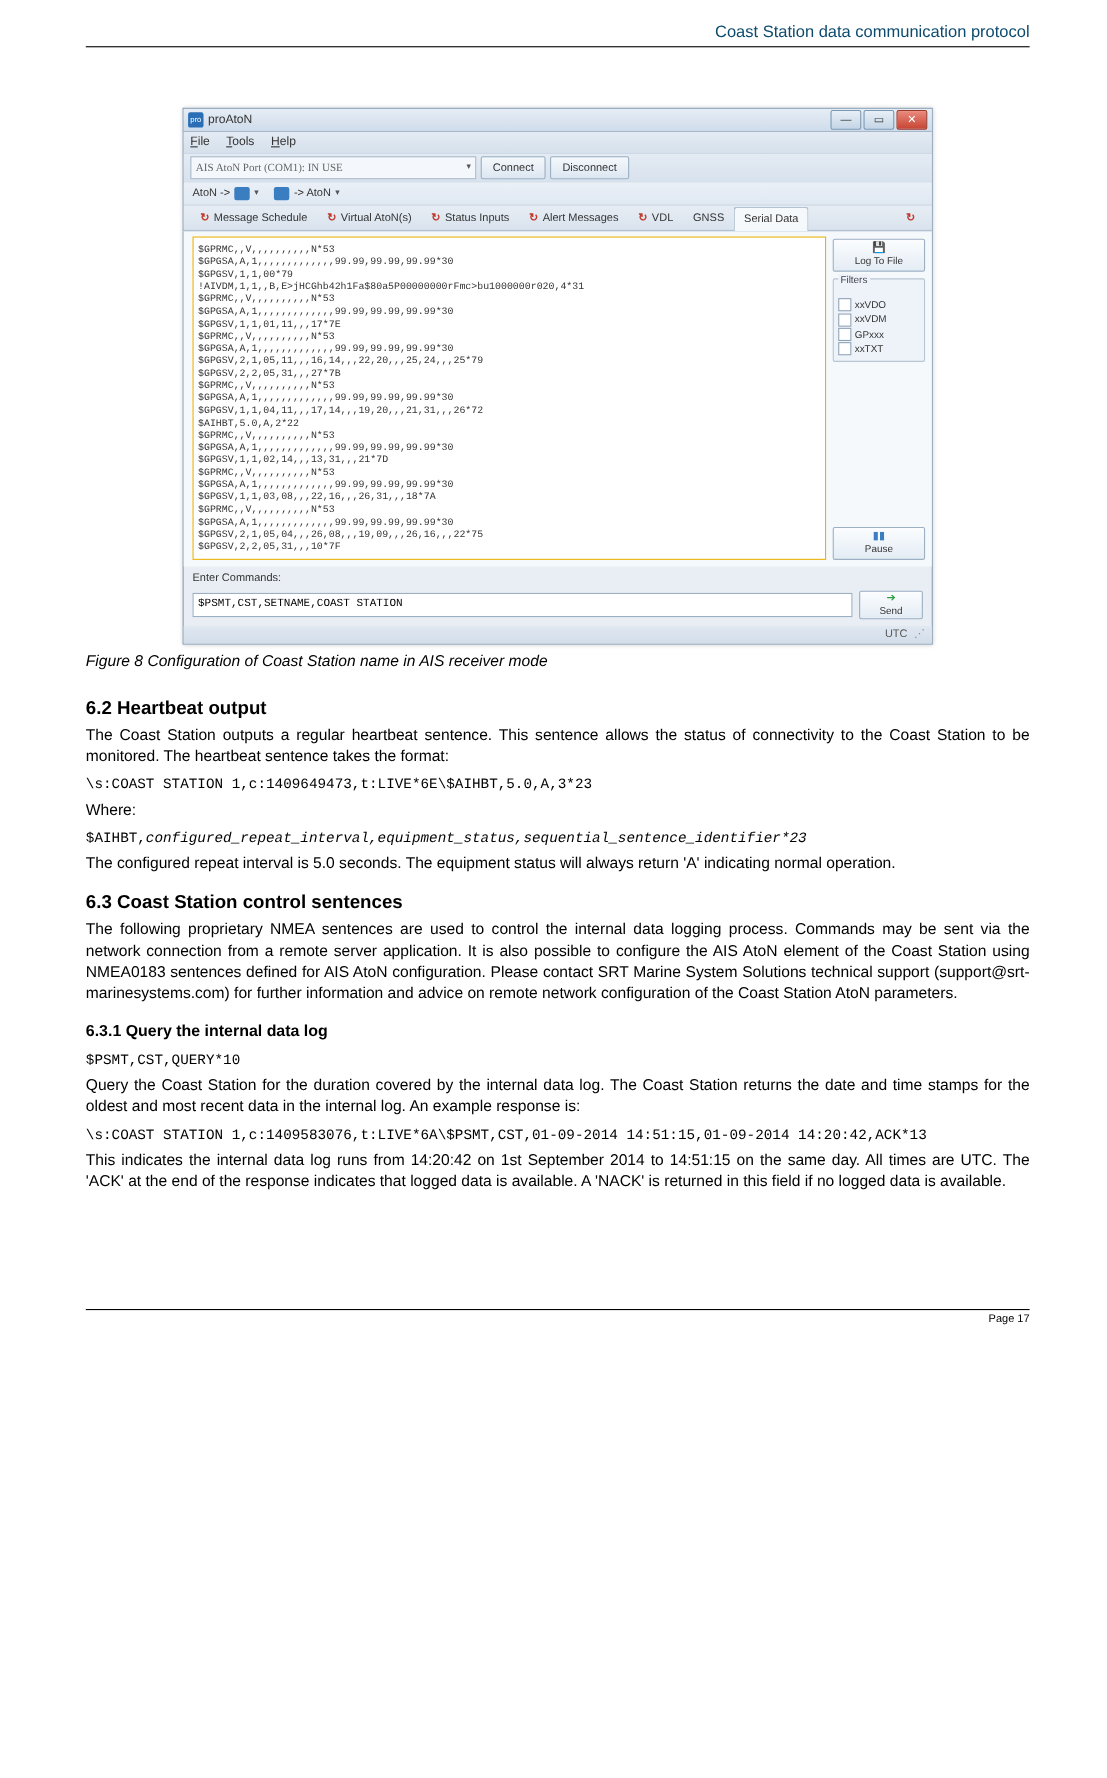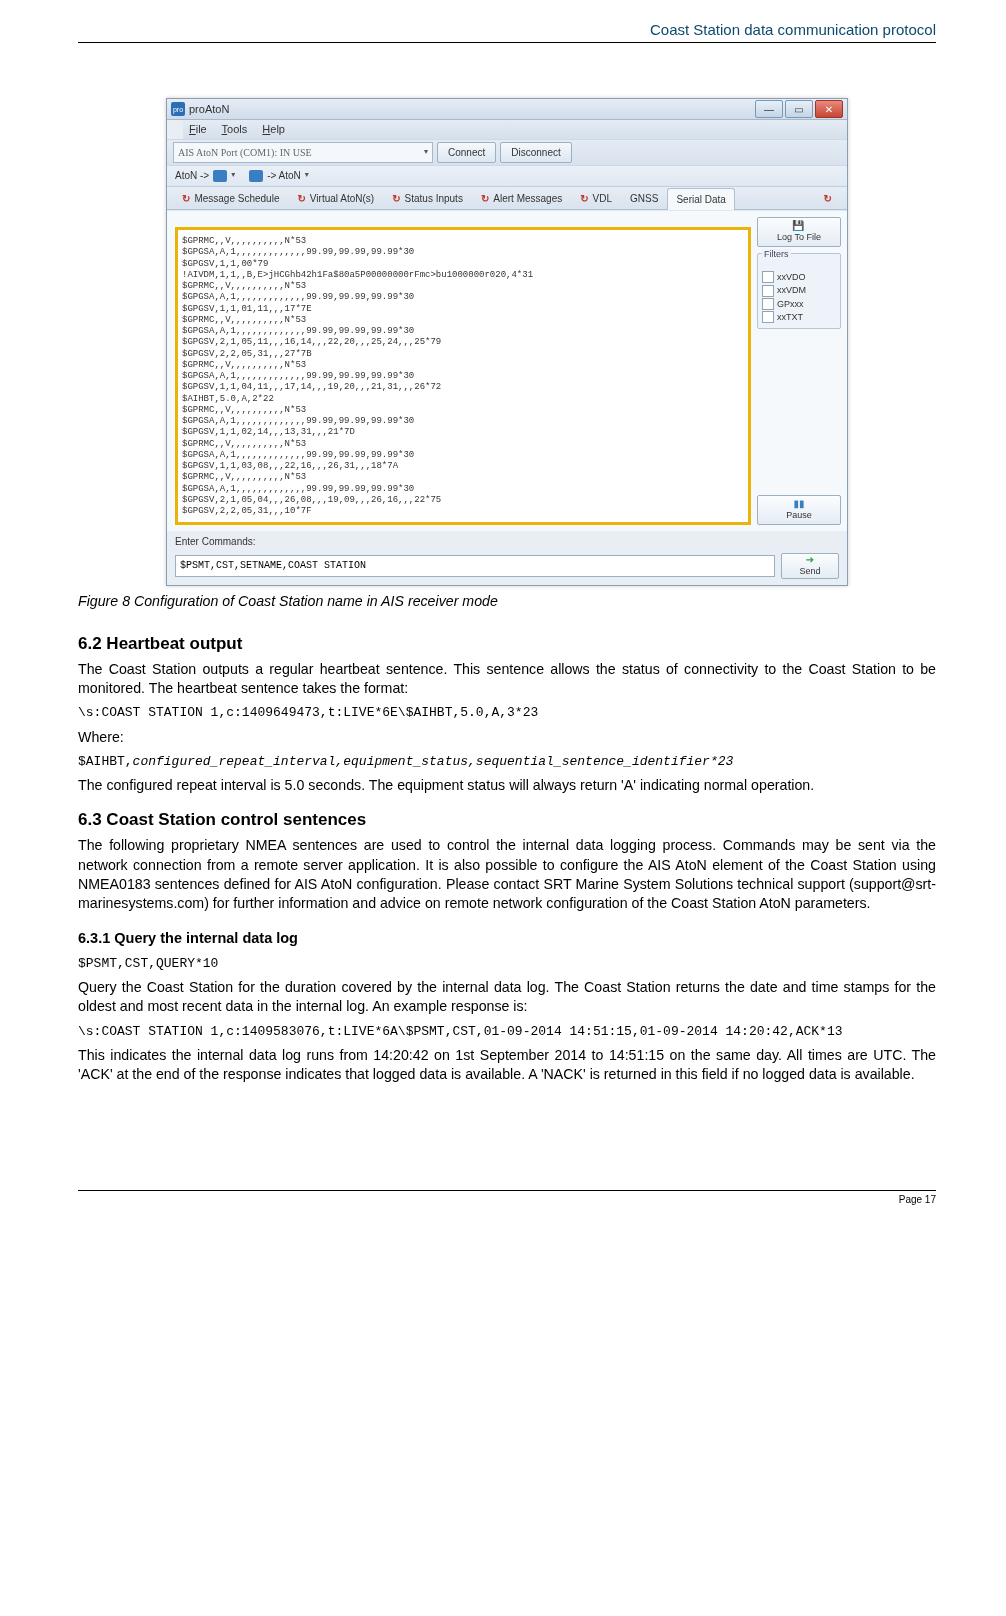--- a/index.html
+++ b/index.html
@@ -45,21 +45,21 @@
   .title-icon {
     width: 14px; height: 14px; background:#2a6fb5; color:#fff; font-size:7px;
     display:flex;align-items:center;justify-content:center;margin-right:4px;border-radius:2px;
   }
   .win-btns { margin-left:auto; display:flex; gap:2px;}
   .win-btn {
     width:26px;height:16px;border:1px solid #7a99b5;background:linear-gradient(#e8eff7,#c4d5e6);
     display:flex;align-items:center;justify-content:center;font-size:10px;color:#333;border-radius:2px;
   }
   .win-btn.close{background:linear-gradient(#e98a7d,#c74534);color:#fff;border-color:#9e3627;}
-  .menubar { background: linear-gradient(#e4ebf3,#d5e0ec); padding:2px 6px; font-size:11px;margin-left:16px; }
+  .menubar { background: linear-gradient(#e4ebf3,#d5e0ec); padding:2px 6px; font-size:11px; }
   .menubar span { margin-right:12px; }
   .menubar span u{text-decoration:underline;}
   .connrow {
     display:flex;align-items:center;padding:2px 6px;gap:4px;
     background: linear-gradient(#e4ebf3,#d8e2ee);
     border-top:1px solid #cdd9e6;border-bottom:1px solid #cdd9e6;
   }
   .combo {
     flex:0 0 auto;width:250px;height:17px;border:1px solid #a8b8c9;background:#f4f7fb;
     font-size:10px;padding:1px 4px;color:#666;display:flex;align-items:center;justify-content:space-between;font-family:Liberation Serif, serif;
@@ -79,21 +79,21 @@
     border-bottom:1px solid #b2c1d1;font-size:10px;
   }
   .tab {
     padding:4px 8px;border:1px solid transparent;border-bottom:none;display:flex;align-items:center;gap:4px;
     color:#333;
   }
   .tab.active{background:#f6f9fc;border-color:#b2c1d1;border-radius:3px 3px 0 0;position:relative;top:1px;}
   .refresh{color:#c1392b;font-weight:bold;}
   .app-body { display:flex; background:#f6f9fc; border-top:1px solid #dfe7f0;}
   .serial-area {
-    flex:1;padding:6px 4px;border:3px solid #eab308;background:#fff;margin:16px 4px 6px 8px;
+    flex:1;padding:6px 4px;border:1px solid #eab308;background:#fff;margin:4px 4px 6px 8px;
     font-family:"Courier New",monospace;font-size:9px;line-height:1.25;color:#333;
     height: 280px; overflow:hidden; white-space:pre;
   }
   .side-panel{width:84px;padding:6px 6px 6px 2px;display:flex;flex-direction:column;gap:6px;}
   .side-btn{
     border:1px solid #9cb0c4;background:linear-gradient(#fbfdff,#e4ecf4);height:28px;
     display:flex;flex-direction:column;align-items:center;justify-content:center;font-size:9px;border-radius:2px;
   }
   .side-btn .ic{font-size:10px;line-height:1;}
   .filters-box{
@@ -266,20 +266,24 @@
       </div>
     </div>
     <div class="cmd-row">Enter Commands:</div>
     <div class="cmd-input-row">
       <input class="cmd-input" value="$PSMT,CST,SETNAME,COAST STATION" style="">
       <div class="side-btn" style="height:24px;width:56px;">
         <span class="ic" style="color:#2e9e3e;">➔</span>
         <span>Send</span>
       </div>
     </div>
+    <div class="statusbar">
+      <span>UTC</span>
+      <span style="margin-left:6px;color:#888;">⋰</span>
+    </div>
   </div>
 </div>
 
 <div class="caption">Figure 8     Configuration of Coast Station name in AIS receiver mode</div>
 
 <h2 class="section">6.2   Heartbeat output</h2>
 <p class="body">The Coast Station outputs a regular heartbeat sentence. This sentence allows the status of connectivity to the Coast Station to be monitored. The heartbeat sentence takes the format:</p>
 <div class="mono">\s:COAST STATION 1,c:1409649473,t:LIVE*6E\$AIHBT,5.0,A,3*23</div>
 <p class="body">Where:</p>
 <div class="mono"><span>$AIHBT,</span><i>configured_repeat_interval,equipment_status,sequential_sentence_identifier*23</i></div>

